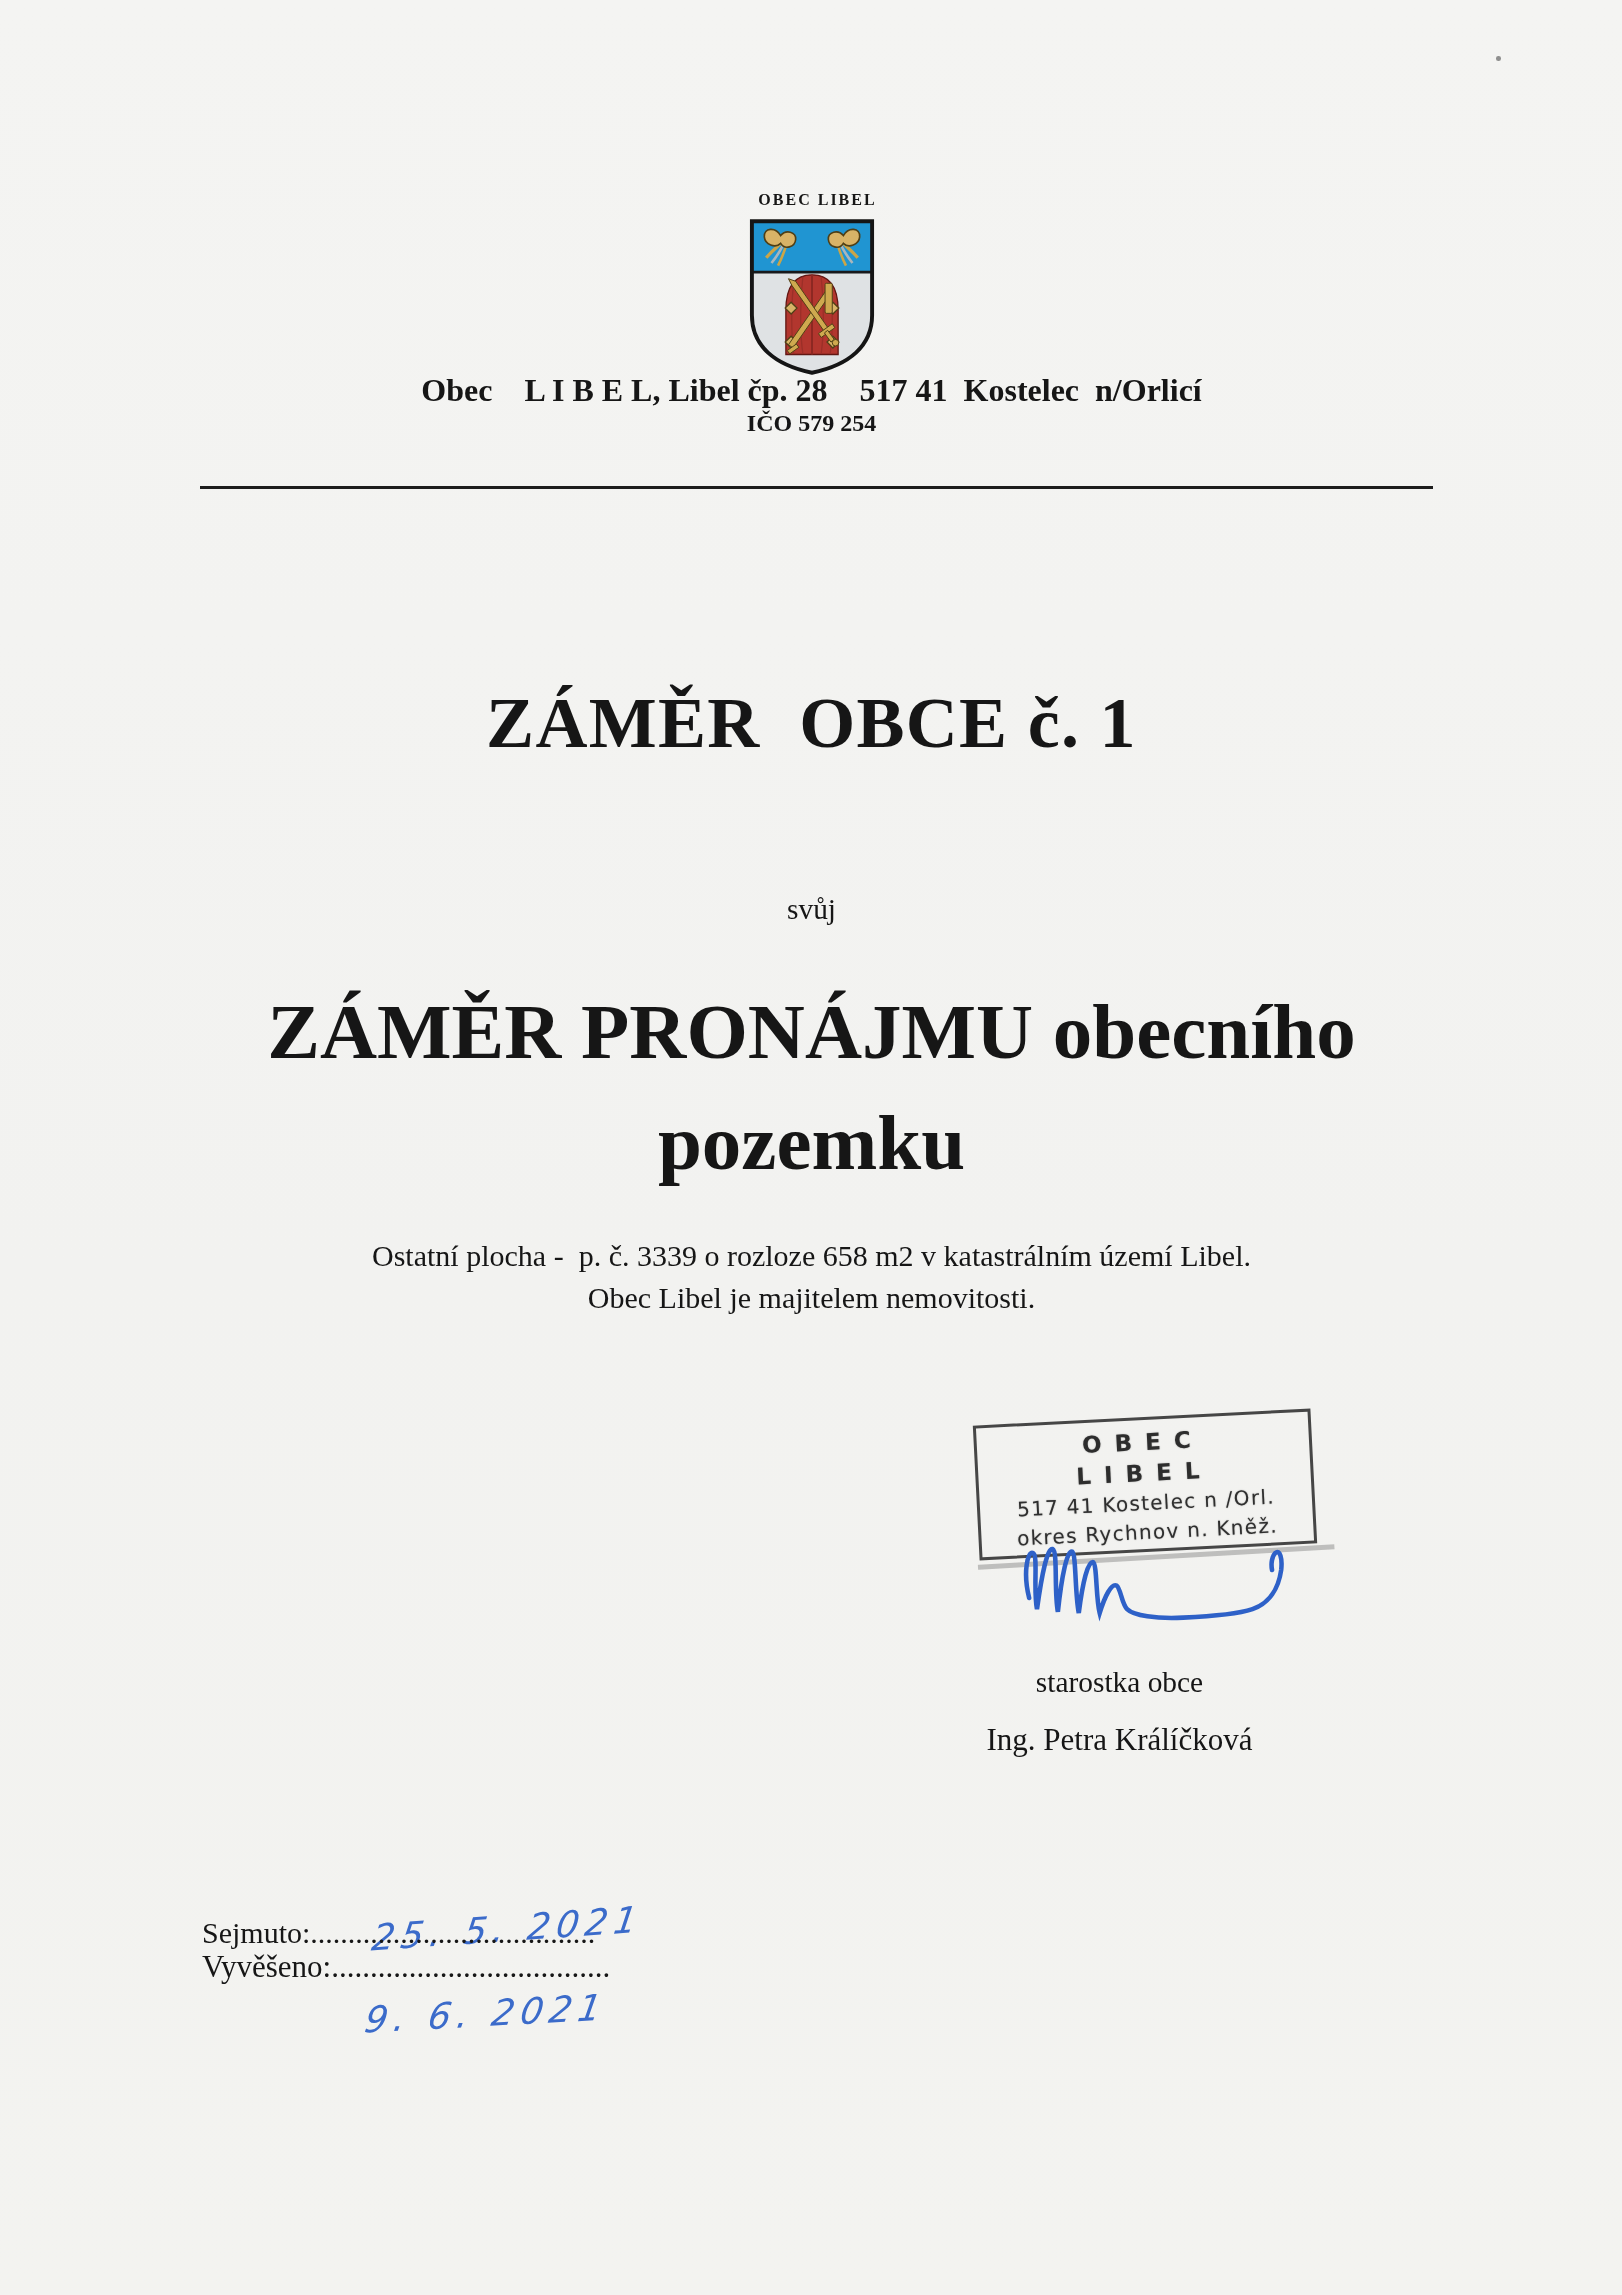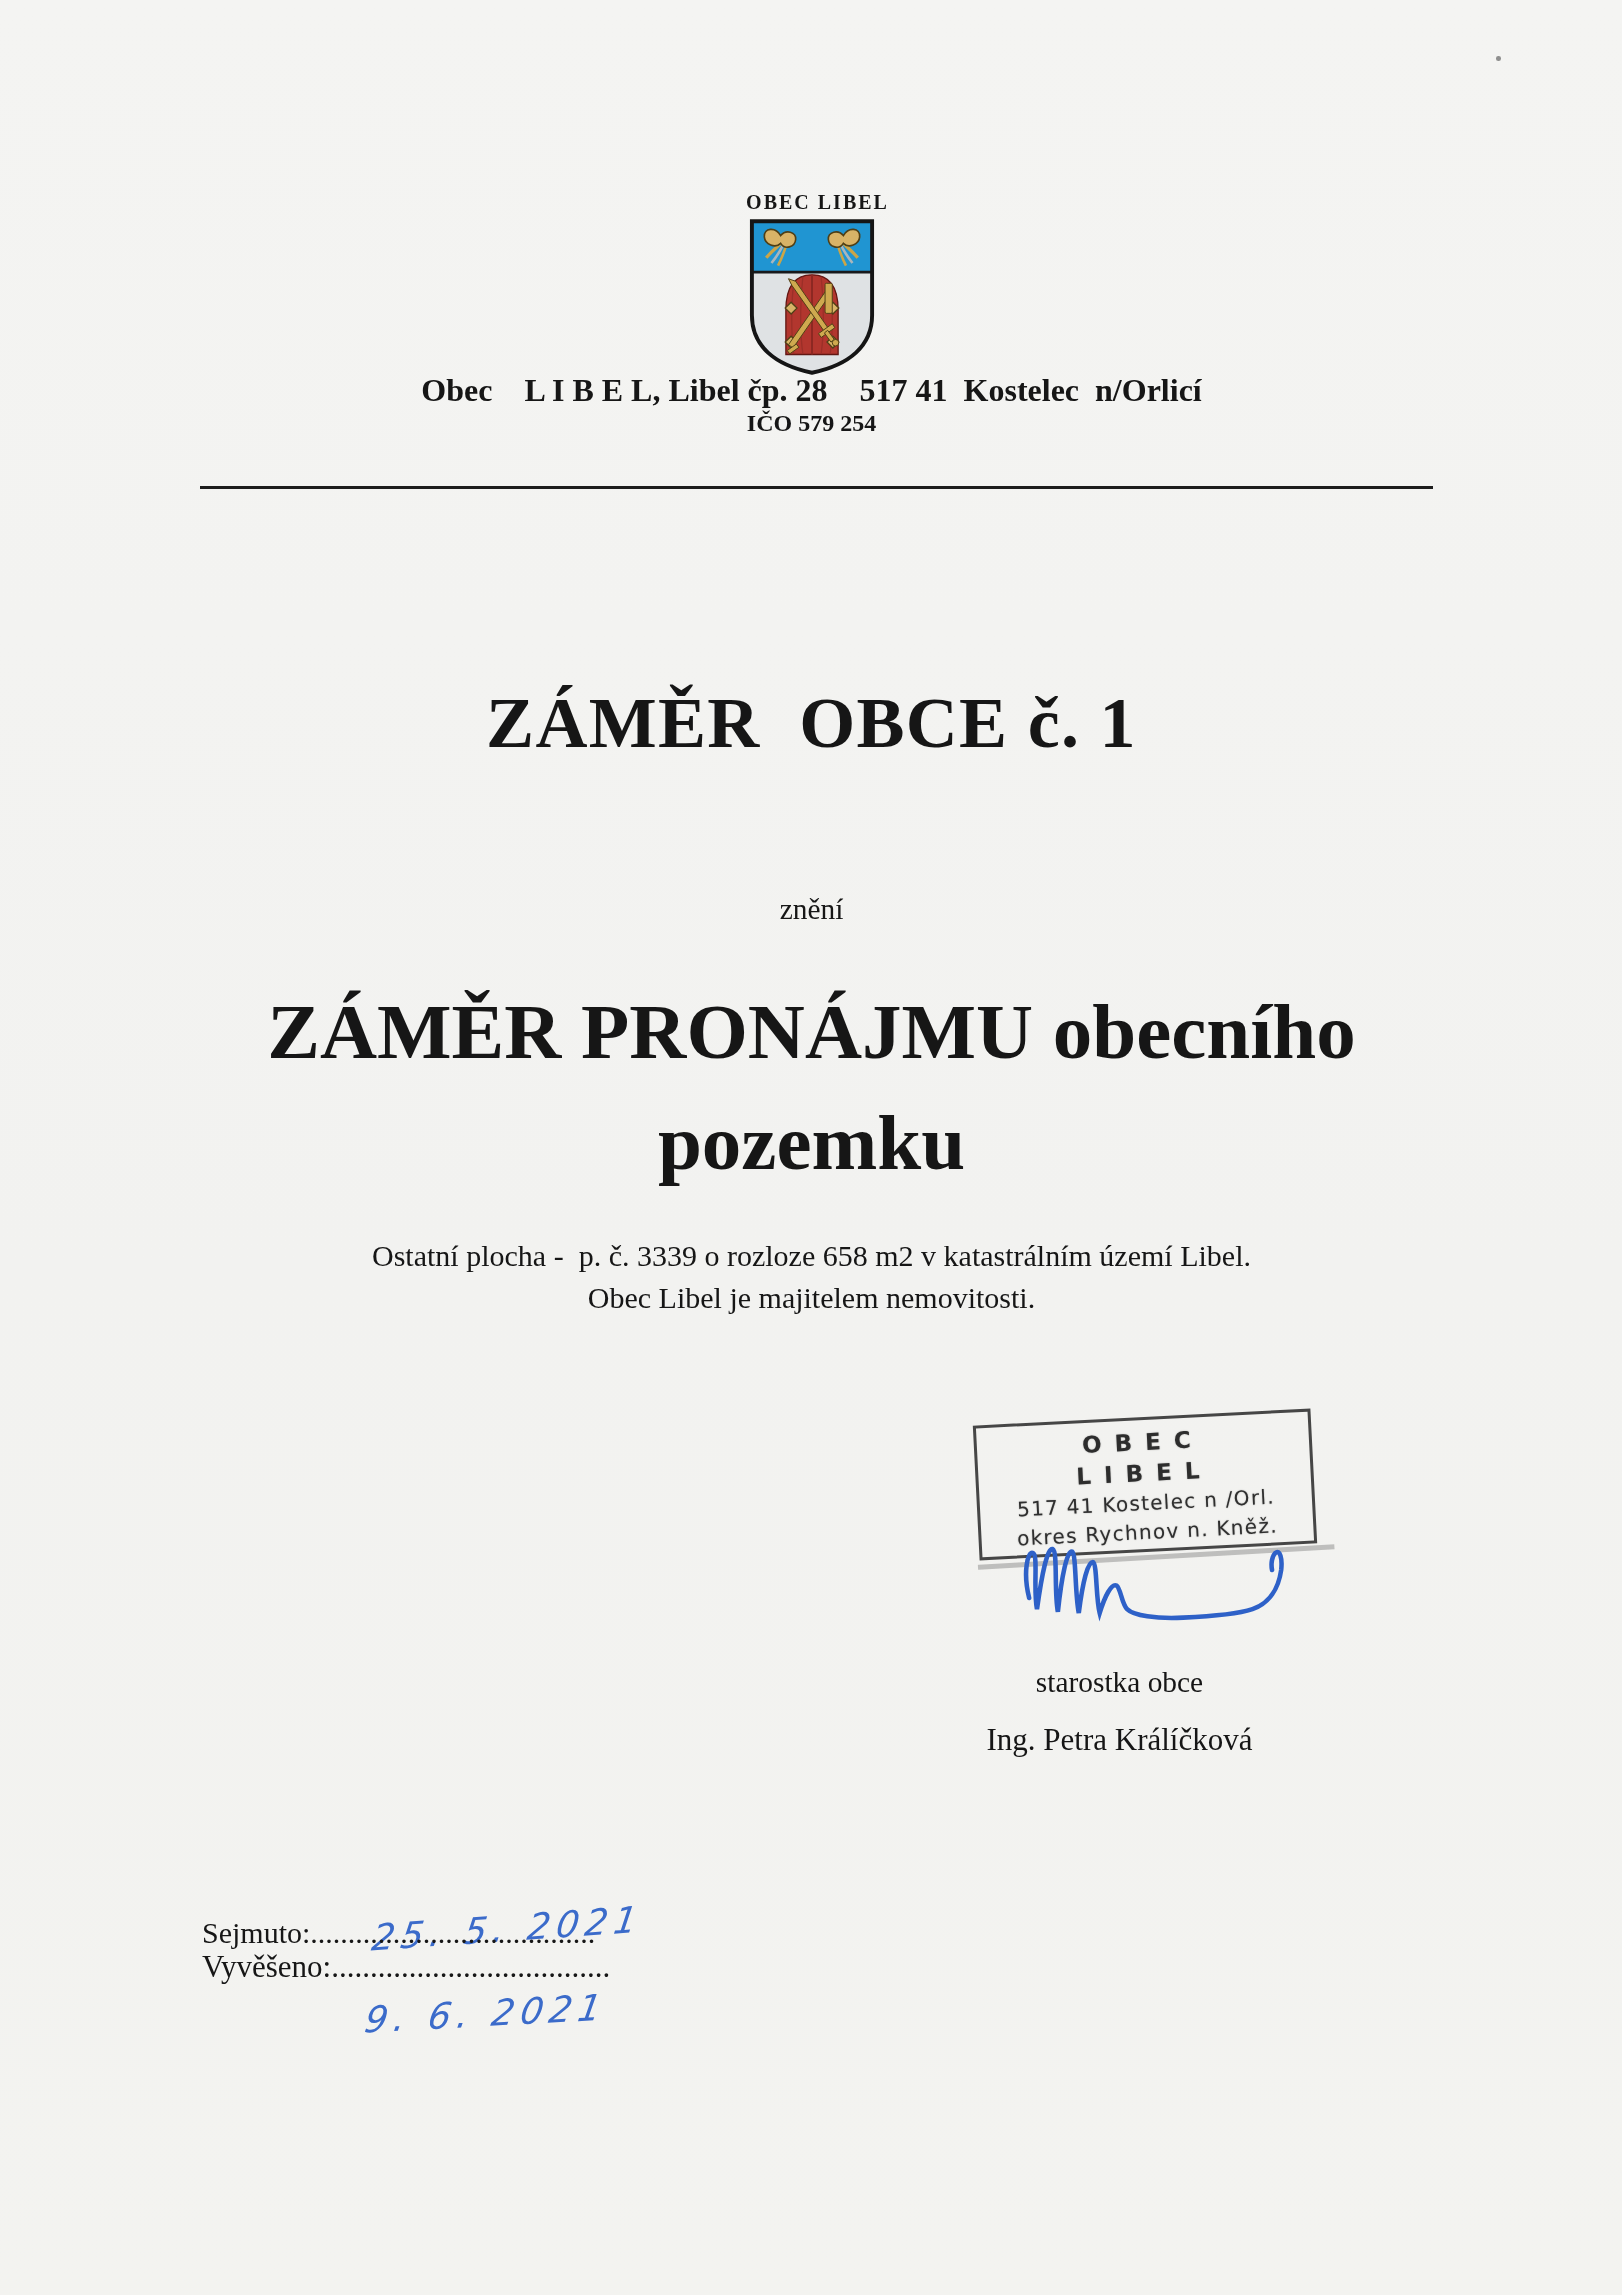--- a/index.html
+++ b/index.html
@@ -11,21 +11,21 @@
     background:#f3f3f1;
     background-image:linear-gradient(180deg,#f4f4f2 0%,#f2f2f0 55%,#f3f3f0 100%);
     font-family:"Liberation Serif", serif;
     color:#161616;
     overflow:hidden;
   }
   .abs { position:absolute; }
   .center-line { left:0; right:0; text-align:center; white-space:pre; }
 
   
-  .crest-caption { top:191px; font-size:20px; font-weight:bold; letter-spacing:2px;padding-left:12px; }
+  .crest-caption { top:191px; font-size:16px; font-weight:bold; letter-spacing:2px;padding-left:12px; }
   .shield-wrap { top:216px; left:50%; transform:translateX(-50%); width:131px; height:162px; }
 
   
   .org-line { top:372px; font-size:32px; font-weight:bold; }
   .ico-line { top:410px; font-size:24px; font-weight:bold; }
   .rule { top:486px; left:200px; width:1233px; height:3.3px; background:#1d1d1d; }
 
   
   .doc-title { top:682px; font-size:72px; font-weight:bold; letter-spacing:1.3px; }
   .intro { top:843px; font-size:29.4px; line-height:44px; }
@@ -137,21 +137,21 @@
       <path d="M8,8 H192 V152 C192,199 157,228 100,240 C43,228 8,199 8,152 Z" fill="none" stroke="#151515" stroke-width="6"></path>
     </svg>
   </div>
 
   <div class="abs center-line org-line">Obec    L I B E L, Libel čp. 28    517 41  Kostelec  n/Orlicí</div>
   <div class="abs center-line ico-line">IČO 579 254</div>
   <div class="abs rule"></div>
 
   <div class="abs center-line doc-title">ZÁMĚR  OBCE č. 1</div>
 
-  <div class="abs center-line intro"><br><span>znění</span></div>
+  <div class="abs center-line intro"><br><span>svůj</span></div>
 
   <div class="abs center-line subject-title"><span>ZÁMĚR PRONÁJMU obecního</span><br><span>pozemku</span></div>
 
   <div class="abs center-line property"><span>Ostatní plocha -  p. č. 3339 o rozloze 658 m2 v katastrálním území Libel.</span><br><span>Obec Libel je majitelem nemovitosti.</span></div>
 
   <div class="abs stamp">
     <div class="stamp-row1">OBEC</div>
     <div class="stamp-row2">LIBEL</div>
     <div class="stamp-row3">517 41 Kostelec n /Orl.</div>
     <div class="stamp-row4">okres Rychnov n. Kněž.</div>

